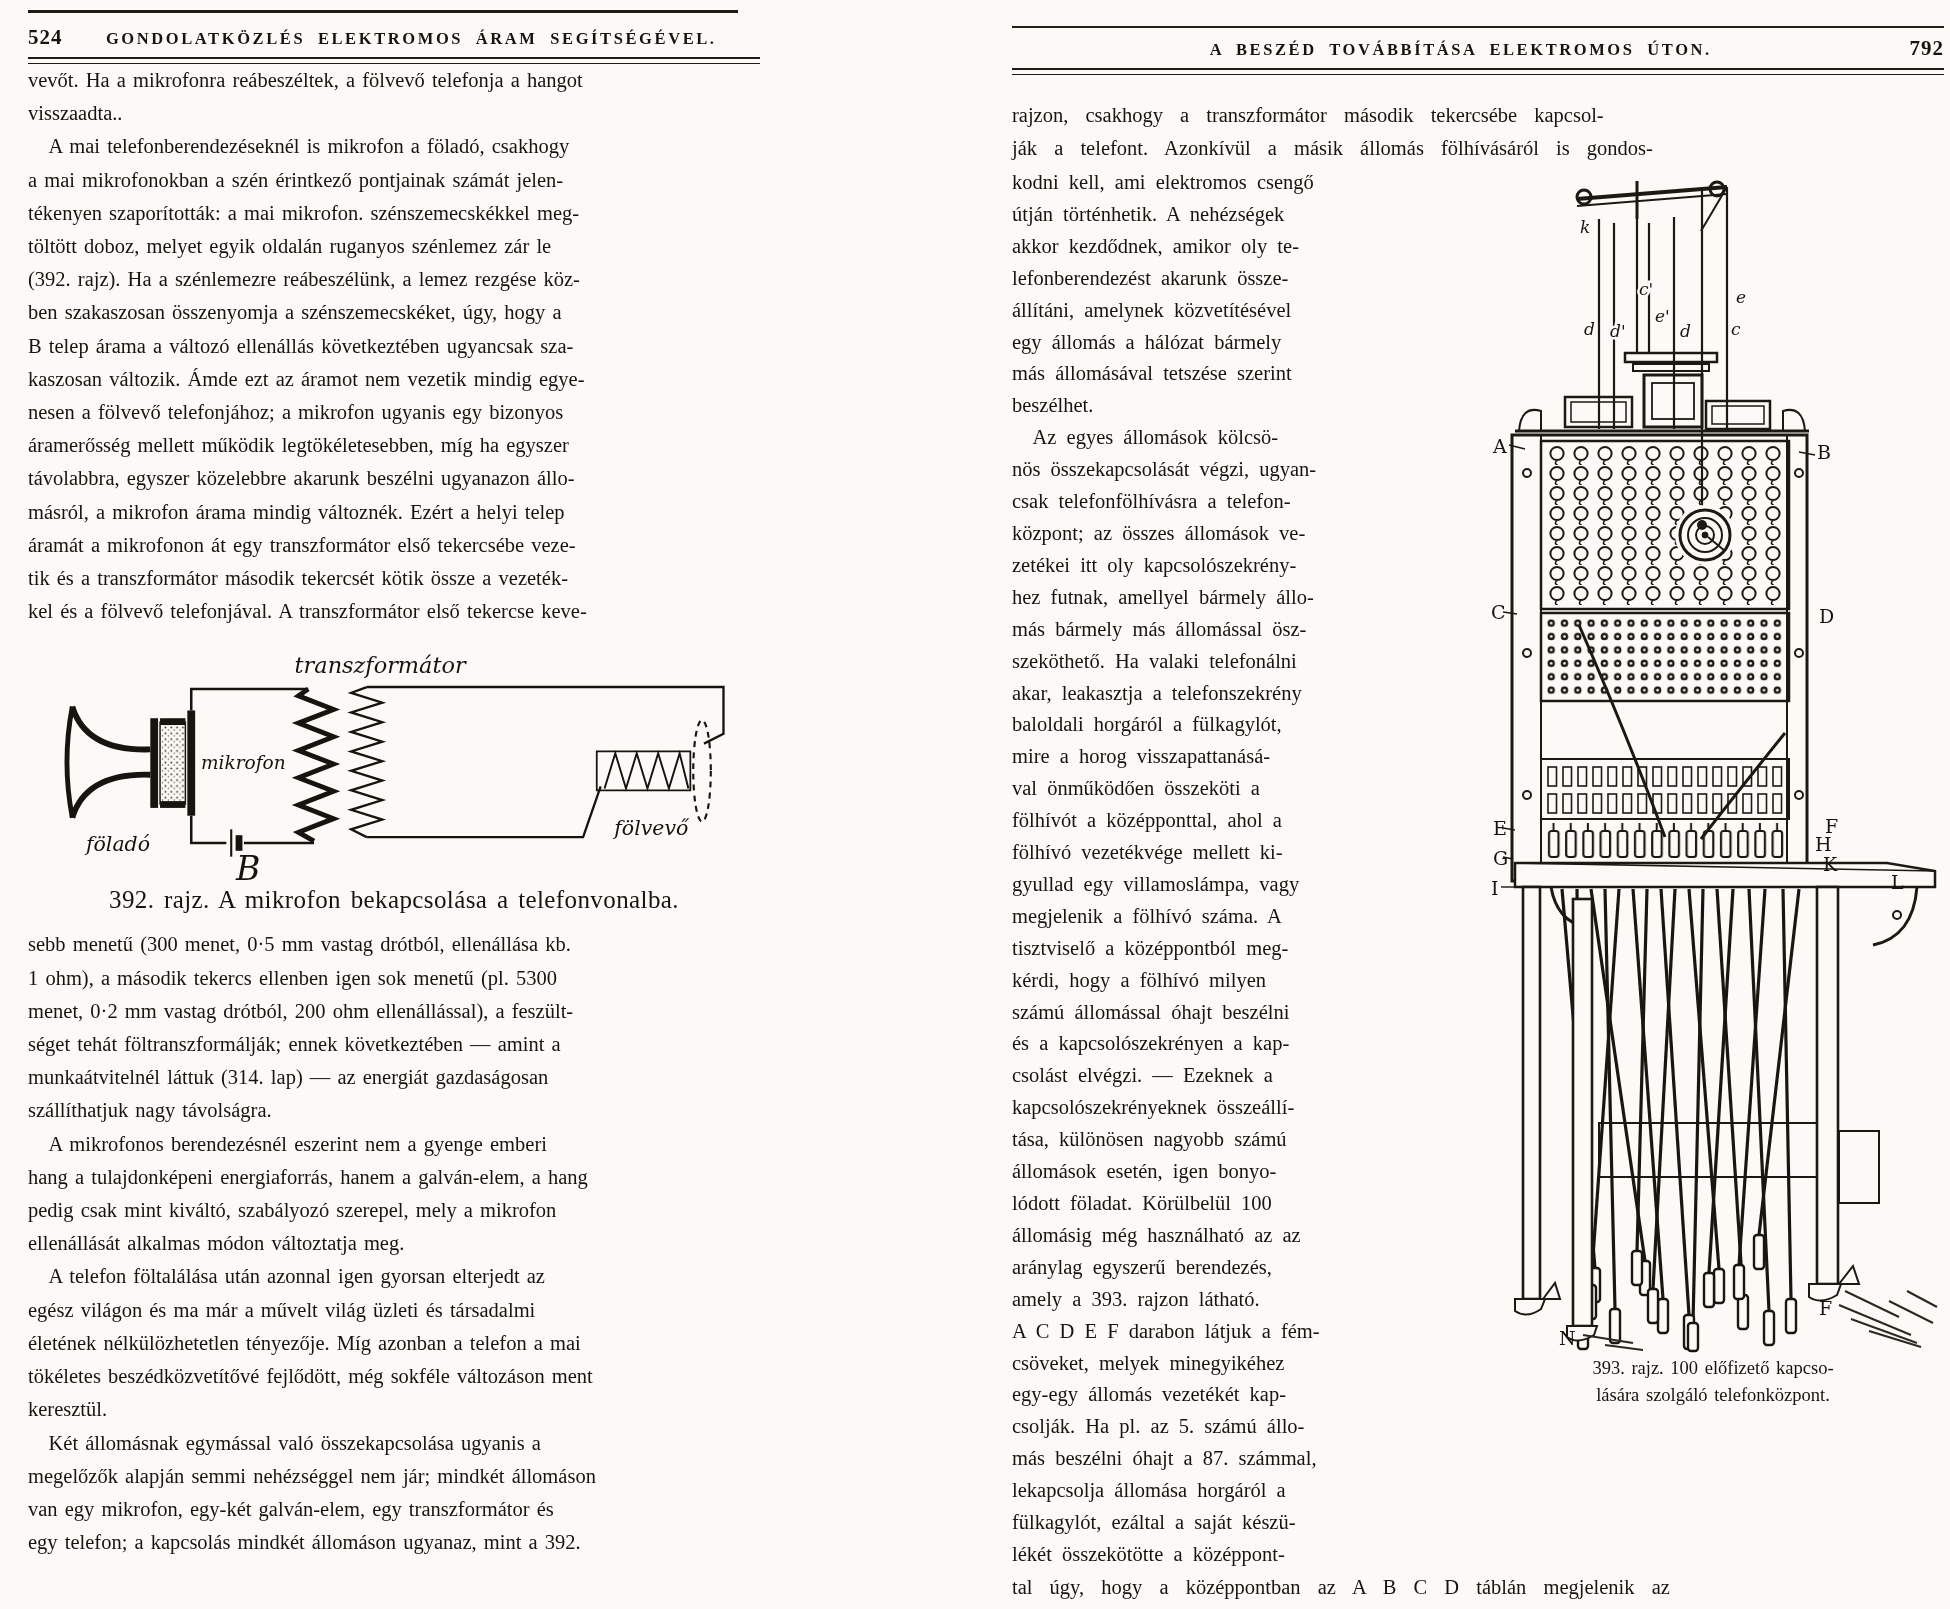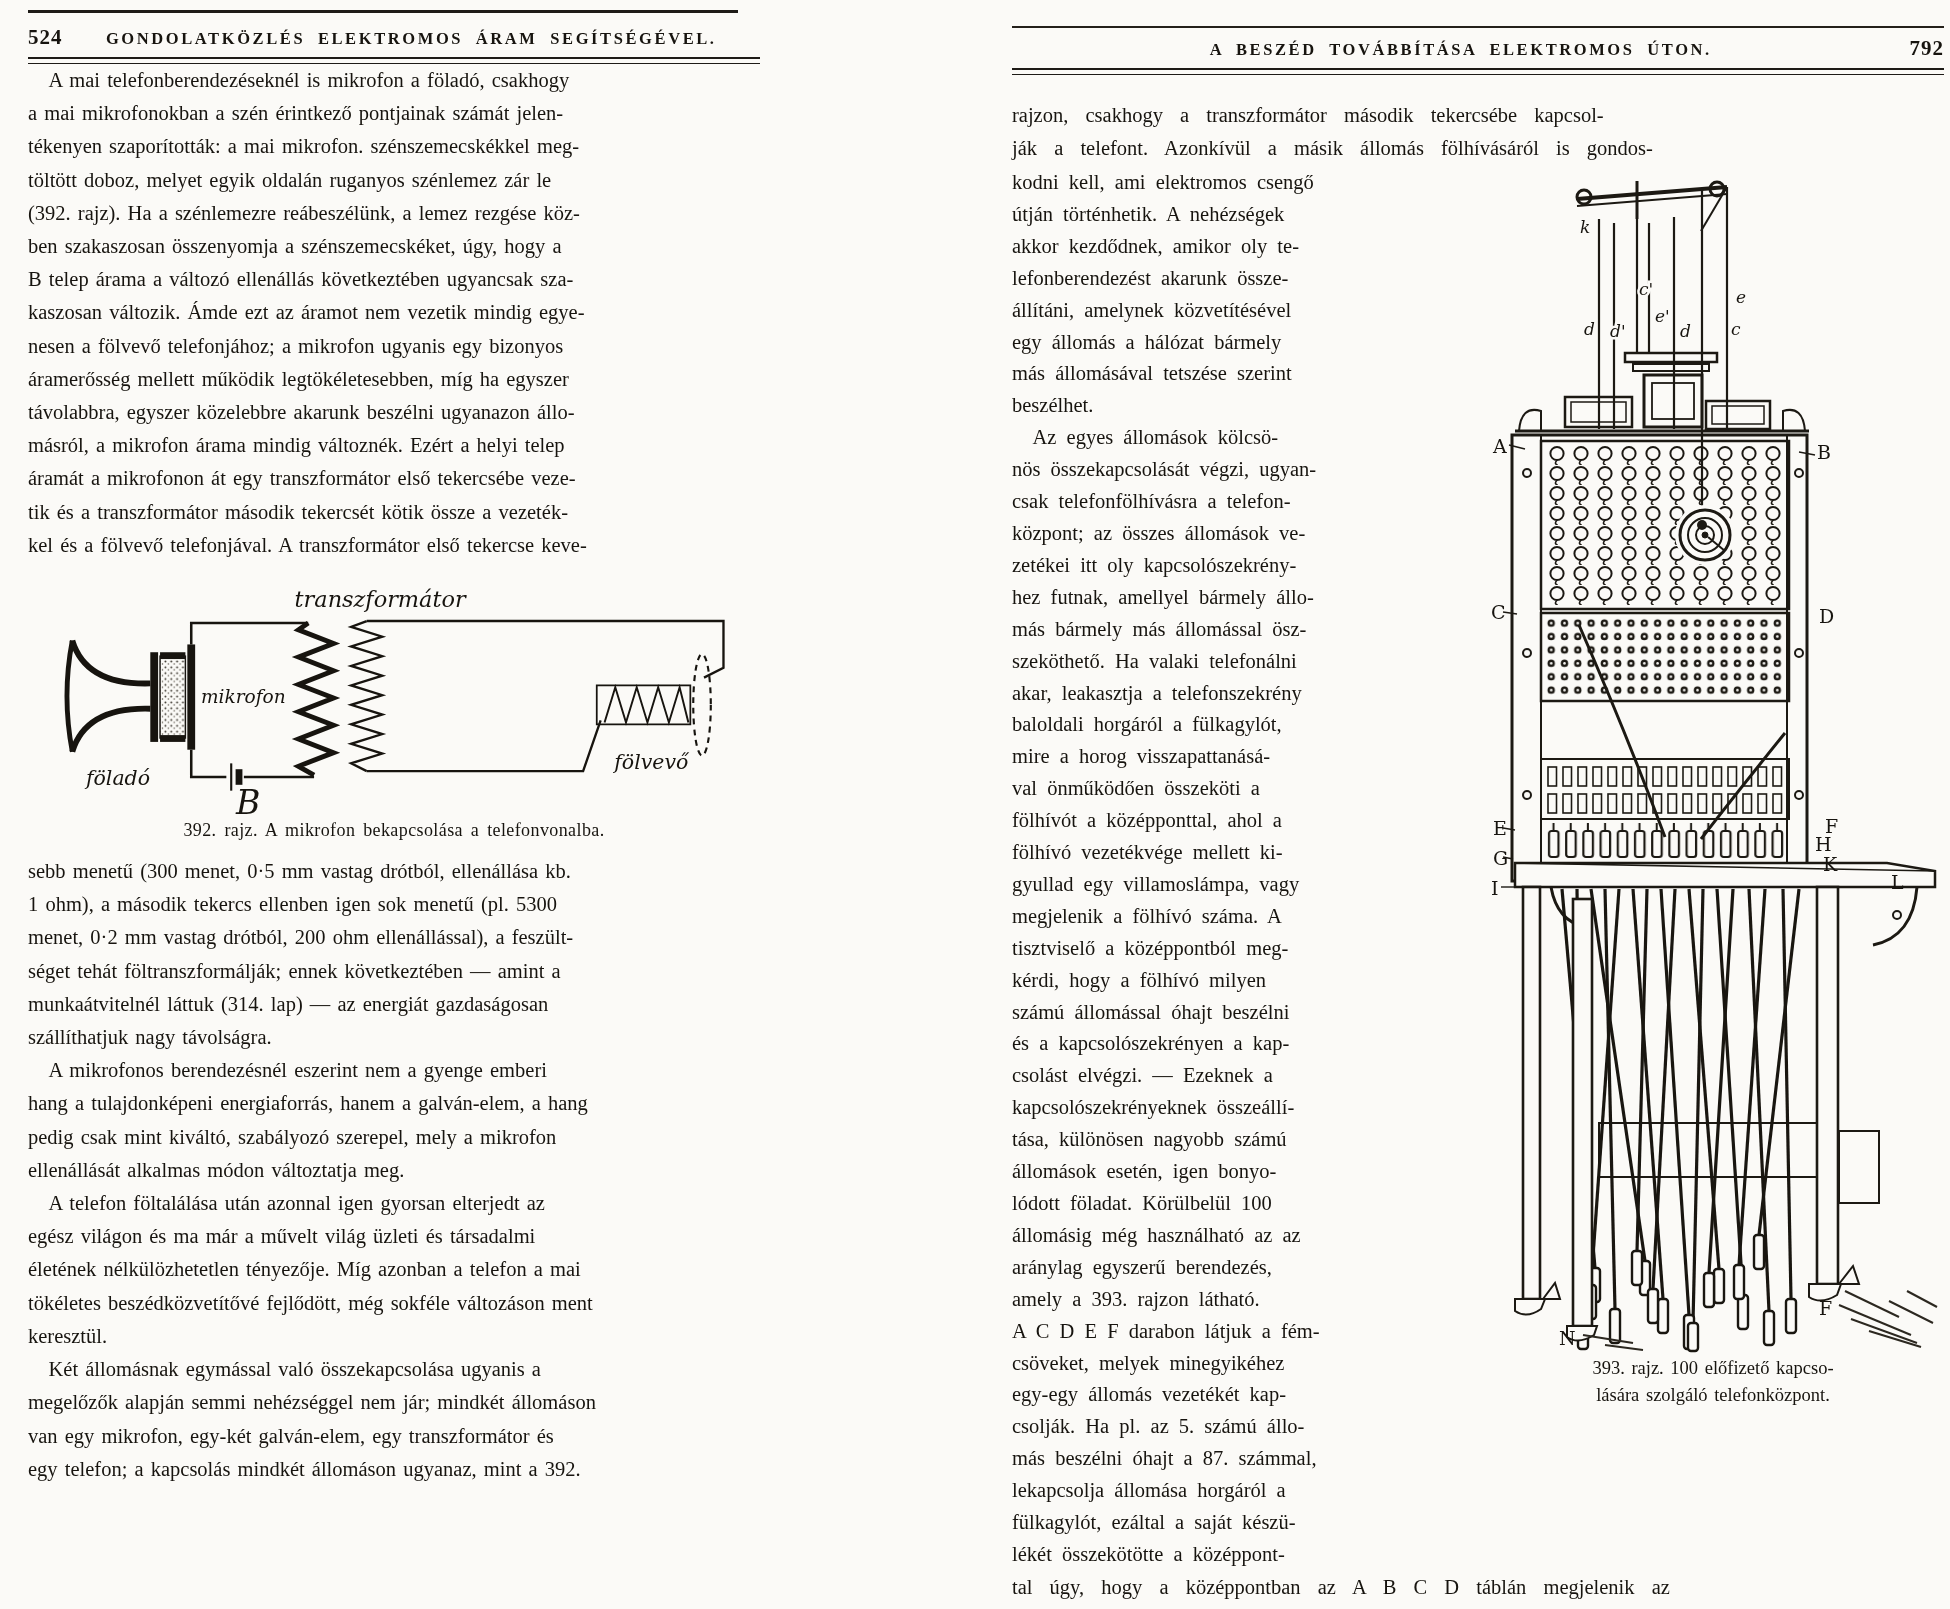--- a/index.html
+++ b/index.html
@@ -19,21 +19,21 @@
   .hdr-row{display:flex;align-items:baseline;}
   .pagenum{font-size:21px;font-weight:bold;letter-spacing:1px;}
   .runtitle{flex:1;text-align:center;font-size:16.5px;font-weight:bold;letter-spacing:2.6px;word-spacing:6px;}
   .dbl-rule{border-top:2.5px solid #1e1b17;border-bottom:1.2px solid #1e1b17;height:4px;margin-top:7px;}
 
   .para{font-size:20.5px;line-height:33.2px;white-space:pre-line;word-spacing:2px;}
   .page-left .para:first-of-type{margin-top:8px;}
 
   figure{margin:0;padding:0;}
   .fig392{margin:22px 0 4px 0;text-align:center;}
-  .figcap{font-size:18px;text-align:center;letter-spacing:.4px;word-spacing:3px;margin:0 0 14px 0;}
+  .figcap{font-size:25px;text-align:center;letter-spacing:.4px;word-spacing:3px;margin:0 0 14px 0;}
 
   .wide{font-size:20.5px;line-height:33px;white-space:pre-line;word-spacing:12px;}
   .colrow{display:flex;margin-top:2px;}
   .coltext{width:470px;font-size:20.5px;line-height:31.9px;white-space:pre-line;word-spacing:5px;}
   .figcol{width:462px;text-align:center;}
   .figcol svg{display:block;margin:6px auto 0 auto;}
   .figcap2{font-size:18.5px;line-height:27px;text-align:center;word-spacing:2px;margin-top:2px;}
   svg text{font-family:"DejaVu Serif","Liberation Serif",serif;fill:#17140f;}
   .halo{paint-order:stroke;stroke:#fbfaf7;stroke-width:5px;}
 </style>
@@ -43,20 +43,22 @@
 <div class="spread">
 
   <div class="page page-left">
     <div class="scan-rule"></div>
     <div class="hdr-row">
       <span class="pagenum">524</span>
       <span class="runtitle">GONDOLATKÖZLÉS ELEKTROMOS ÁRAM SEGÍTSÉGÉVEL.</span>
     </div>
     <div class="dbl-rule"></div>
 
+    <div class="para">vevőt. Ha a mikrofonra reábeszéltek, a fölvevő telefonja a hangot
+visszaadta..</div>
     <div class="para"> A mai telefonberendezéseknél is mikrofon a föladó, csakhogy
 a mai mikrofonokban a szén érintkező pontjainak számát jelen-
 tékenyen szaporították: a mai mikrofon. szénszemecskékkel meg-
 töltött doboz, melyet egyik oldalán ruganyos szénlemez zár le
 (392. rajz). Ha a szénlemezre reábeszélünk, a lemez rezgése köz-
 ben szakaszosan összenyomja a szénszemecskéket, úgy, hogy a
 B telep árama a változó ellenállás következtében ugyancsak sza-
 kaszosan változik. Ámde ezt az áramot nem vezetik mindig egye-
 nesen a fölvevő telefonjához; a mikrofon ugyanis egy bizonyos
 áramerősség mellett működik legtökéletesebben, míg ha egyszer

